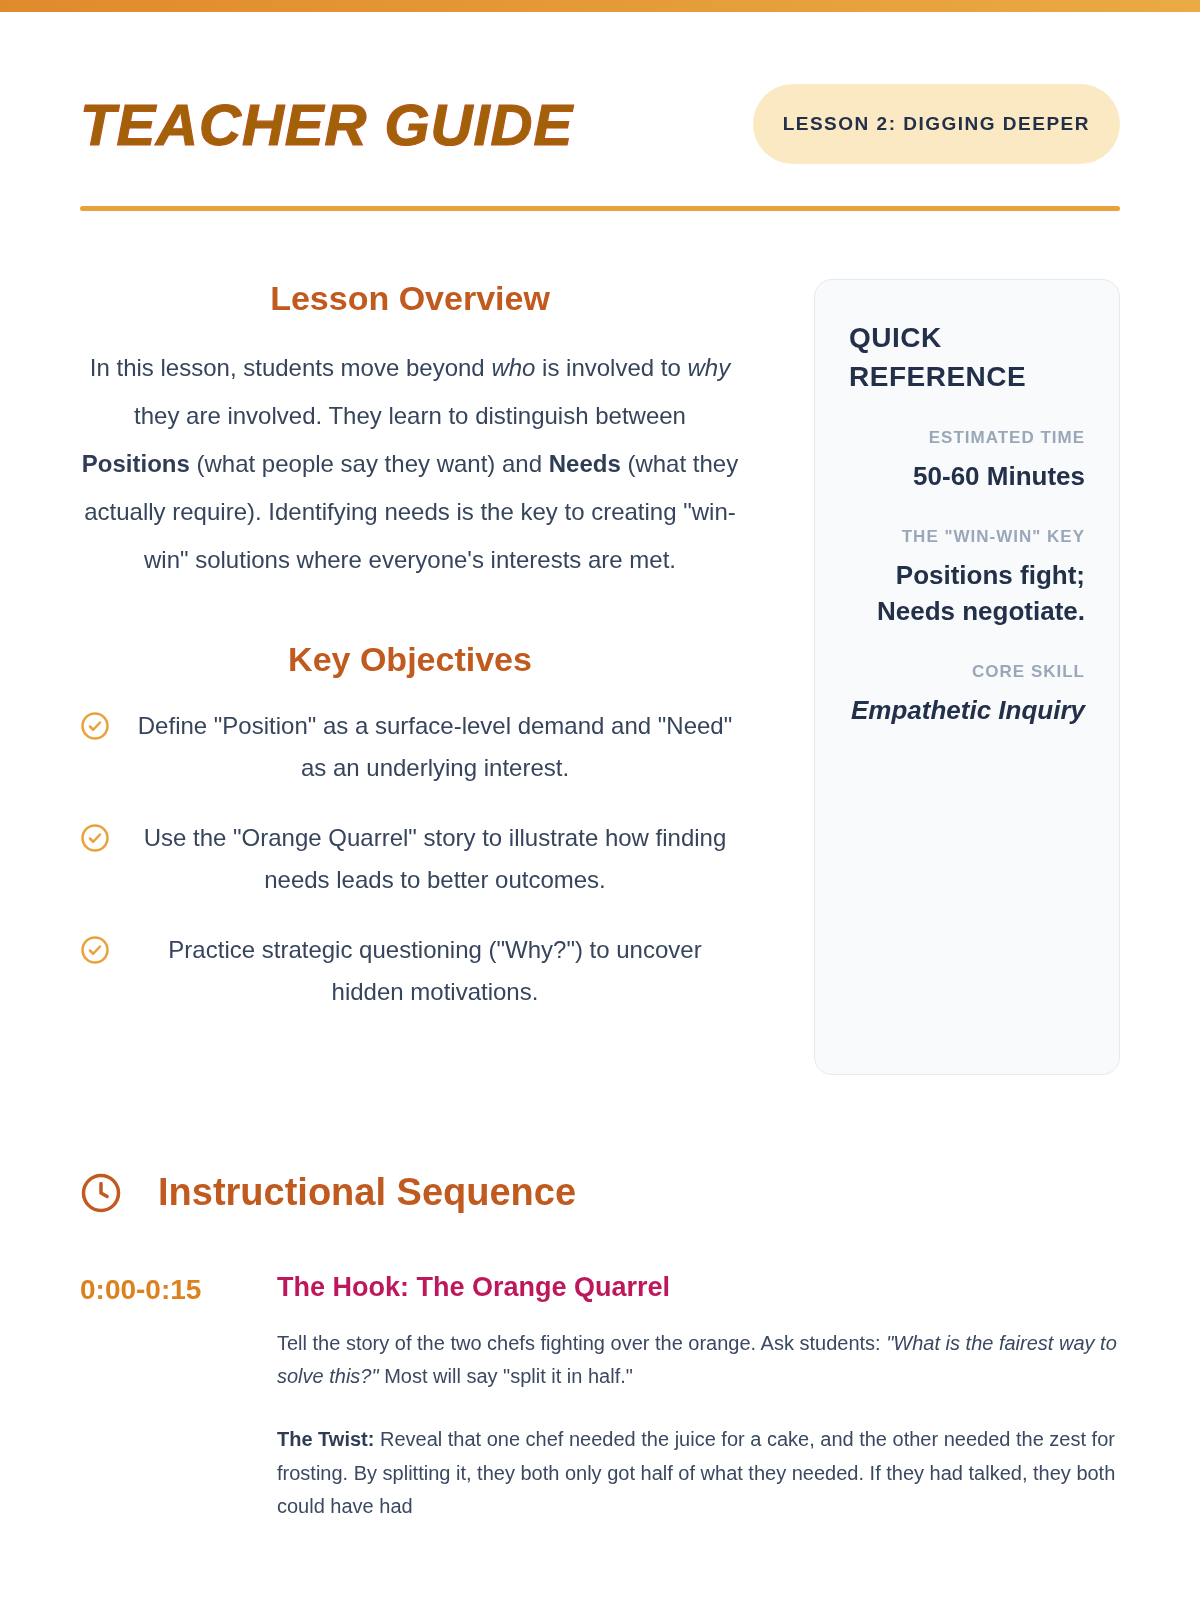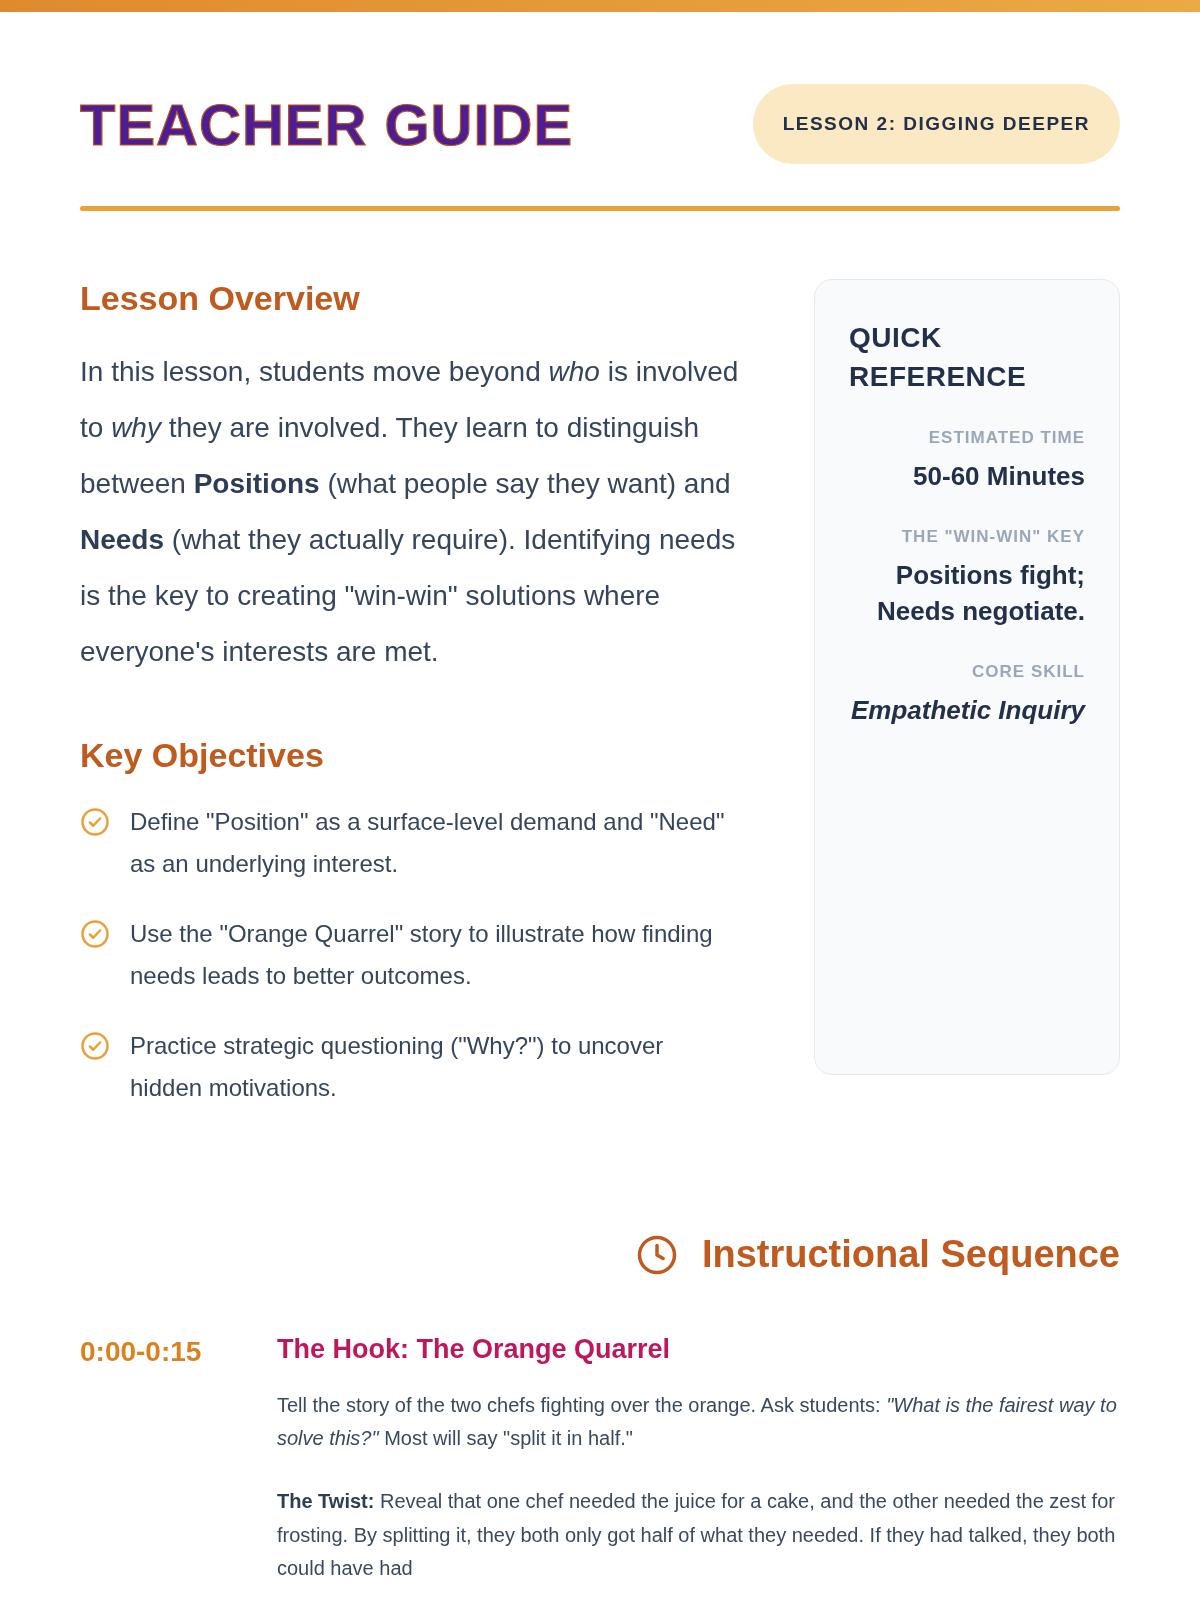--- a/index.html
+++ b/index.html
@@ -21,22 +21,23 @@
   
   .header-row {
     margin-top: 72px;
     display: flex;
     justify-content: space-between;
     align-items: center;
   }
   .page-title {
     font-size: 58px;
     font-weight: 800;
-    color: #4c1d95;
+    color: #a16207;
     letter-spacing: 1px;
+    font-style: italic;
     -webkit-text-stroke: 1.2px #B9541B;
   }
   .badge {
     background: #FAE9C3;
     color: #22304A;
     font-size: 19px;
     font-weight: 700;
     letter-spacing: 1.5px;
     padding: 29px 30px;
     border-radius: 999px;
@@ -55,30 +56,30 @@
     background: #E9A23B;
     border-radius: 3px;
   }
 
   
   .columns {
     margin-top: 68px;
     display: flex;
     justify-content: space-between;
   }
-  .left-col { width: 660px; flex: 0 0 660px; }
+  .left-col { width: 660px; flex: 0 0 660px; text-align: center; }
 
   .h2 {
     color: #C05A1E;
     font-size: 34px;
     font-weight: 800;
     margin-bottom: 26px;
   }
   .body-text {
-    font-size: 28px;
+    font-size: 24px;
     line-height: 2.0;
     color: #36455C;
   }
   .body-text .em { font-style: italic; }
   .body-text .strong { font-weight: 700; color: #2E3D55; }
 
   .objectives-heading { margin-top: 56px; }
   .objectives { list-style: none; margin-top: 8px; }
   .objective-item {
     display: flex;
@@ -125,25 +126,24 @@
     color: #22304A;
     line-height: 1.4;
   }
   .card-value.italic { font-style: italic; }
 
   
   .seq-heading {
     margin-top: 96px;
     display: flex;
     align-items: center;
-    gap: 24px;
+    gap: 36px;
     color: #C05A1E;
     font-size: 38px;
     font-weight: 800;
-    justify-content: flex-end;
   }
   .seq-item {
     margin-top: 58px;
     display: flex;
     align-items: flex-start;
   }
   .seq-time {
     flex: 0 0 197px;
     font-size: 28px;
     font-weight: 700;

